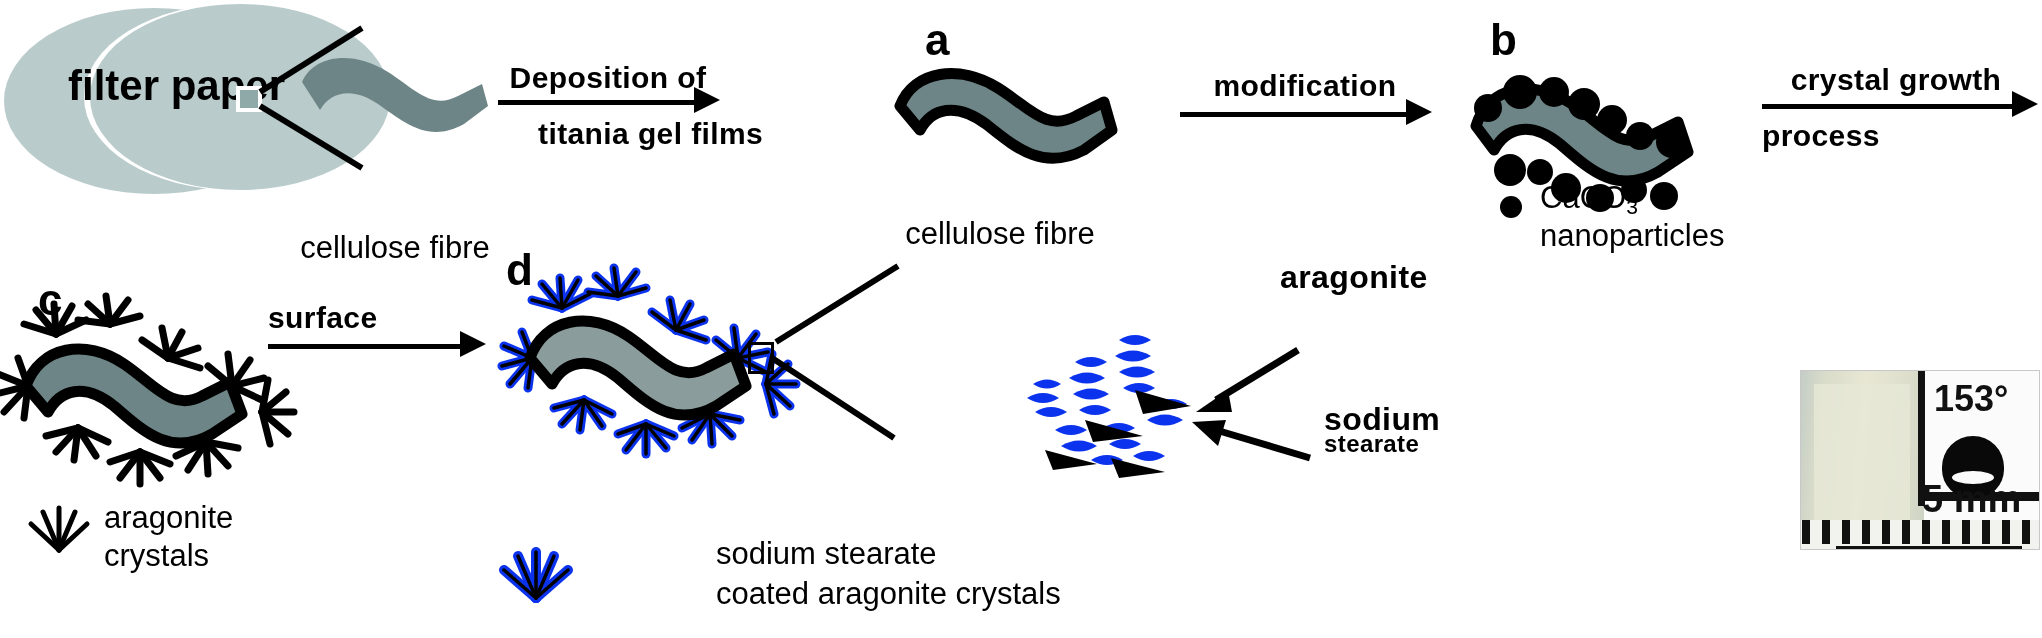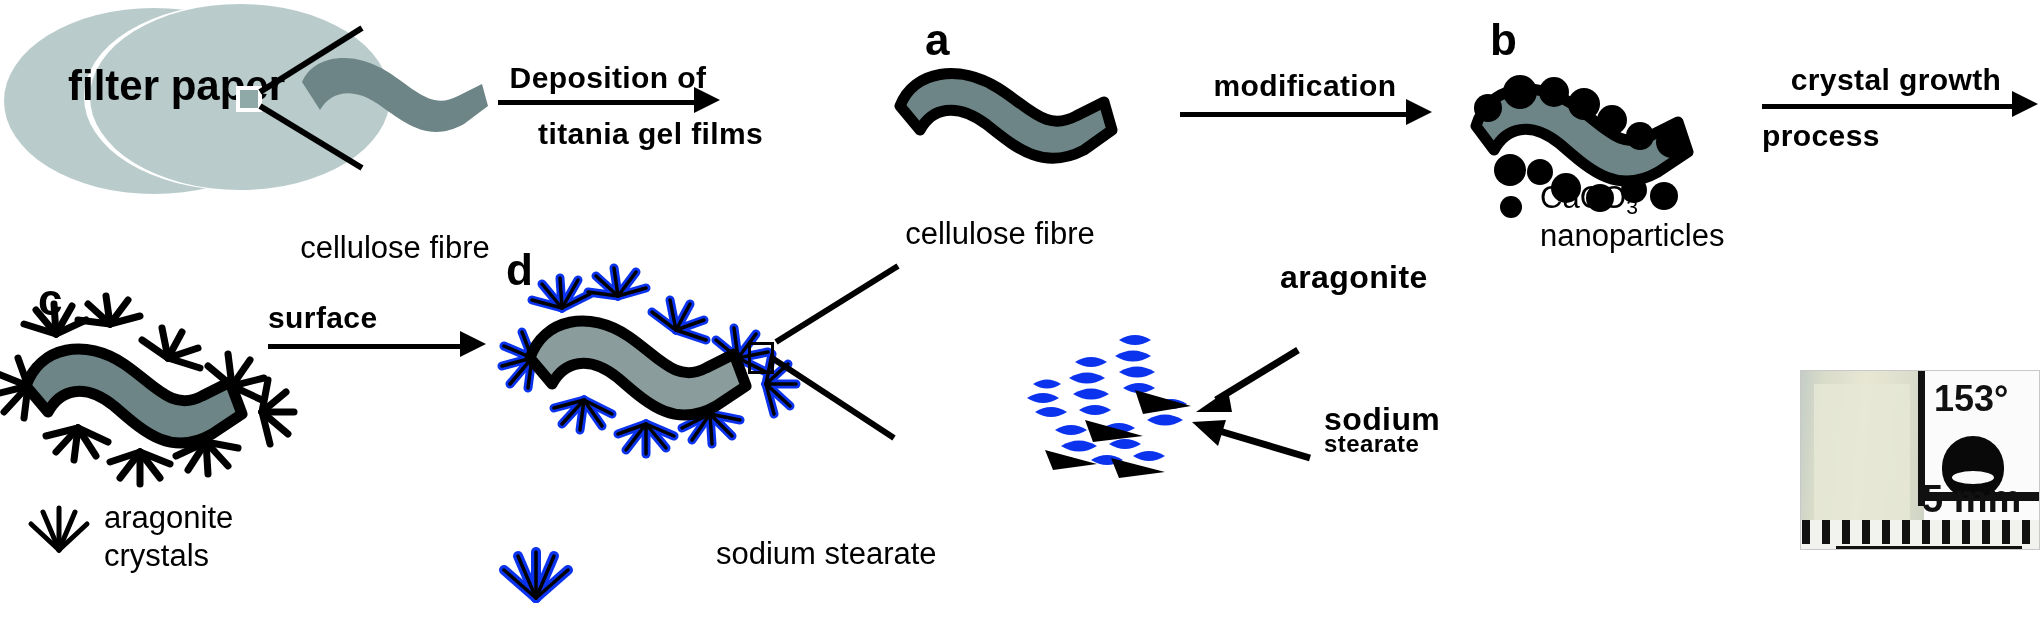--- a/index.html
+++ b/index.html
@@ -484,20 +484,21 @@
     </g>
     <g stroke="#000" stroke-width="3.5" stroke-linecap="round" transform="translate(38,50)">
       <line x1="0" y1="0" x2="-32" y2="-28"></line>
         <line x1="0" y1="0" x2="-18" y2="-42"></line>
       <line x1="0" y1="0" x2="0" y2="-46"></line>
         <line x1="0" y1="0" x2="18" y2="-42"></line>
       <line x1="0" y1="0" x2="32" y2="-28"></line>
     </g>
   </svg>
   <div class="abs lbl" style="left:716px;top:536px;">sodium stearate</div>
+  <div class="abs lbl" style="left:716px;top:576px;">coated aragonite crystals</div>
 
   <div class="photo" style="left:1800px;top:370px;width:240px;height:180px;">
     <div class="photo-paper">
       <div class="photo-paper-inner"></div>
     </div>
     <div class="photo-white"></div>
     <div class="photo-vert"></div>
     <div class="photo-substrate"></div>
     <div class="droplet"></div>
     <div class="droplet-hl"></div>

